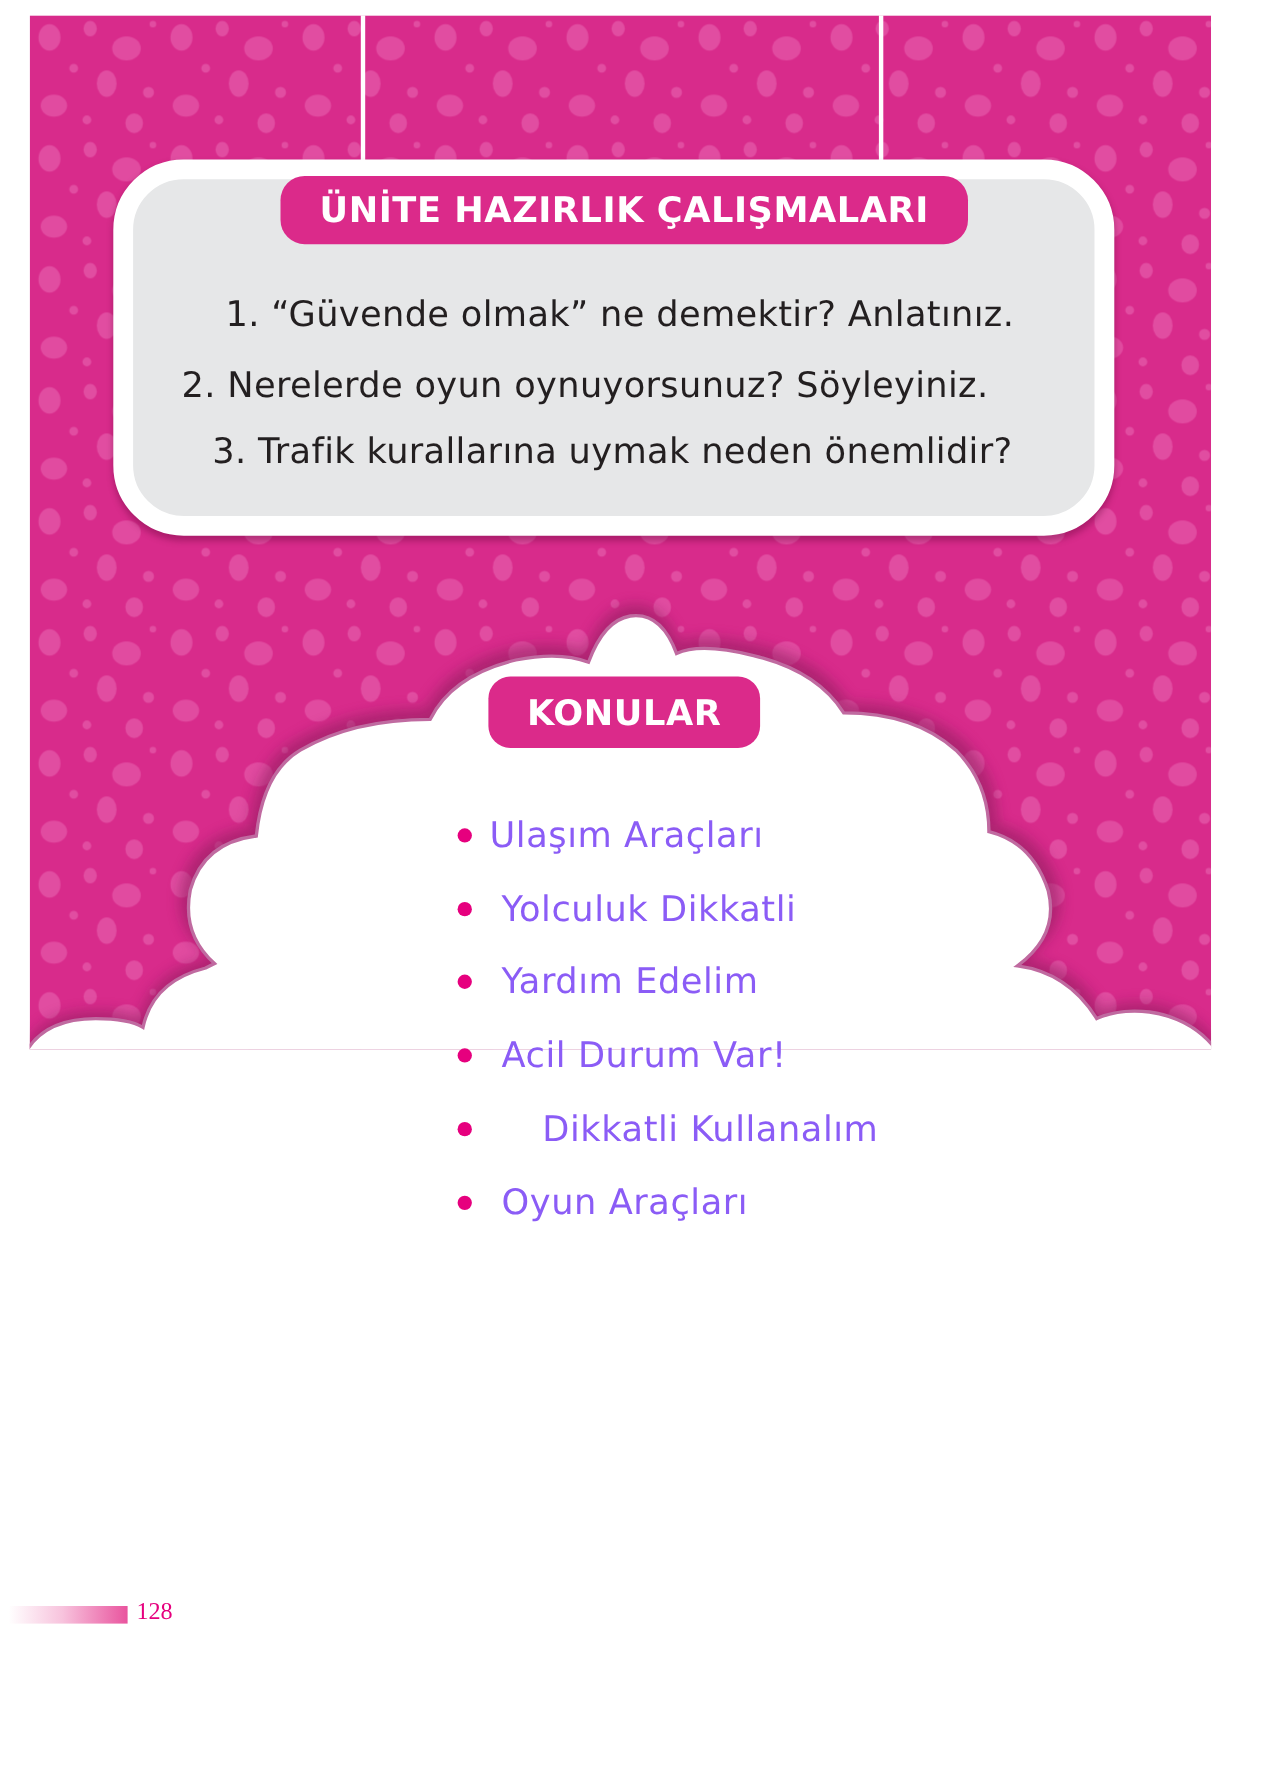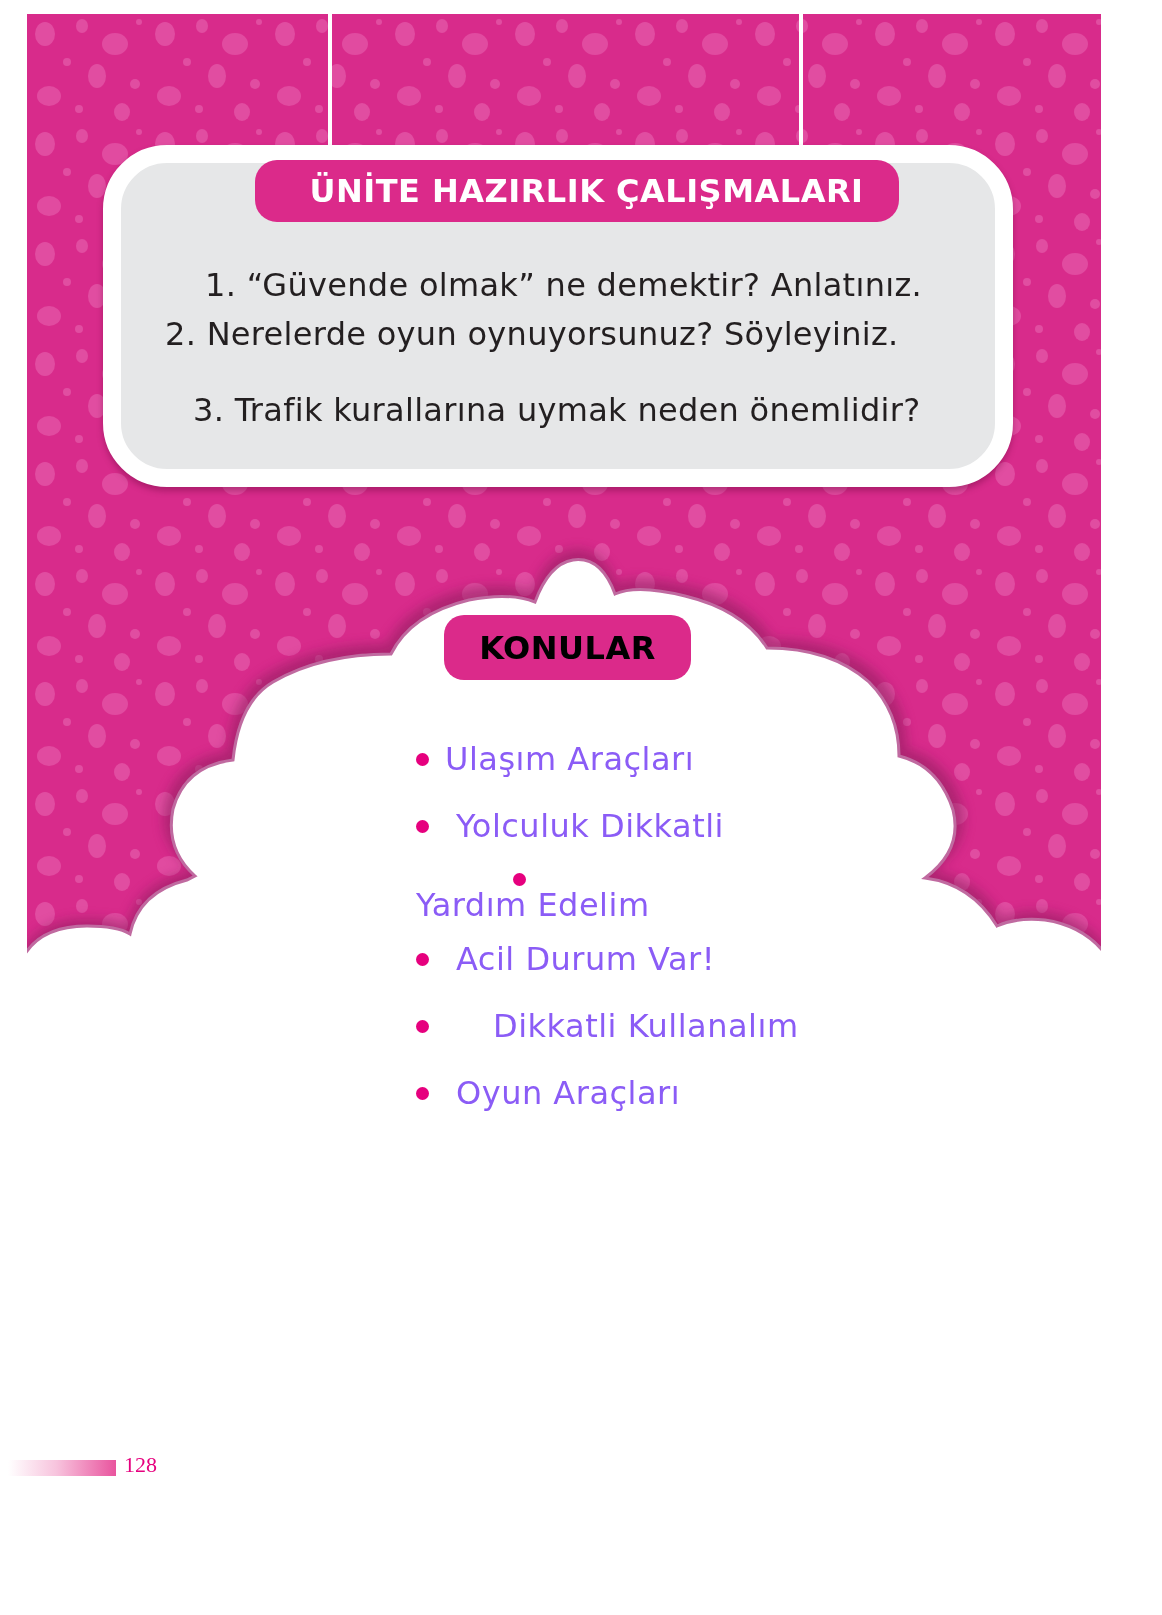--- a/index.html
+++ b/index.html
@@ -7,27 +7,27 @@
          font-family:"DejaVu Sans", sans-serif; }
   .pink-panel { position:absolute; left:27px; top:14px; width:1074px; height:940px; }
   .pink-panel svg { position:absolute; left:0; top:0; }
   .vline { position:absolute; top:14px; width:4px; height:134px; background:#ffffff; }
   .card { position:absolute; left:103px; top:145px; width:910px; height:342px; box-sizing:border-box;
           background:#e6e7e8; border:18px solid #ffffff; border-radius:64px;
           box-shadow: 0 4px 6px rgba(90,0,50,0.35); }
   .title-pill { position:absolute; left:255px; top:160px; width:625px; height:62px; background:#db2a8a;
                 border-radius:22px; display:flex; align-items:center; justify-content:center;
                 color:#ffffff; font-family:"DejaVu Sans", sans-serif; font-weight:bold; font-size:32px;
-                letter-spacing:0.5px;padding-left:19px; }
+                letter-spacing:0.5px; }
   .question { position:absolute; left:165px; color:#231f20; font-family:"DejaVu Sans", sans-serif;
               font-size:32px; font-weight:normal; white-space:nowrap; letter-spacing:0.3px; }
   .question .num { font-weight:normal; }
   .konular-pill { position:absolute; left:444px; top:615px; width:247px; height:65px; background:#db2a8a;
                   border-radius:20px; display:flex; align-items:center; justify-content:center;
-                  color:#000000; font-weight:bold; font-size:32px; letter-spacing:0.5px; }
+                  color:#ffffff; font-weight:bold; font-size:32px; letter-spacing:0.5px; }
   .topic { position:absolute; left:416px; display:flex; align-items:center; color:#8b5cf6;
            font-size:32px; white-space:nowrap; letter-spacing:0.5px; }
   .bullet { width:13px; height:13px; border-radius:50%; background:#e6007e; display:inline-block;
             margin-right:16px; }
   .topic.indent .bullet { margin-right:27px; }
   .page-bar { position:absolute; left:8px; top:1460px; width:108px; height:16px;
               background:linear-gradient(to right, rgba(233,84,158,0) 0%, rgba(233,84,158,0.35) 45%, #e9549e 100%); }
   .page-num { position:absolute; left:124px; top:1452px; color:#e6007e; font-family:"Liberation Serif", serif;
               font-size:22px; }
 </style>
@@ -90,42 +90,42 @@
 
 <div class="card"></div>
 <div class="title-pill">
   <span>ÜNİTE HAZIRLIK ÇALIŞMALARI</span>
 </div>
 
 <div class="question" style="top:266px;margin-left:40px;">
   <span class="num">1.</span>
   <span>“Güvende olmak” ne demektir? Anlatınız.</span>
 </div>
-<div class="question" style="top:315px;">
+<div class="question" style="top:331px;">
   <span class="num">2.</span>
   <span>Nerelerde oyun oynuyorsunuz? Söyleyiniz.</span>
 </div>
 <div class="question" style="top:391px;margin-left:28px;">
   <span class="num">3.</span>
   <span>Trafik kurallarına uymak neden önemlidir?</span>
 </div>
 
 <div class="konular-pill">
   <span>KONULAR</span>
 </div>
 
 <div class="topic" style="top:740px;">
   <span class="bullet"></span>
   <span>Ulaşım Araçları</span>
 </div>
 <div class="topic indent" style="top:807px;">
   <span class="bullet"></span>
   <span>Yolculuk Dikkatli</span>
 </div>
-<div class="topic indent" style="top:873px;flex-direction:column;">
+<div class="topic indent" style="top:873px;">
   <span class="bullet"></span>
   <span>Yardım Edelim</span>
 </div>
 <div class="topic indent" style="top:940px;">
   <span class="bullet"></span>
   <span>Acil Durum Var!</span>
 </div>
 <div class="topic indent" style="top:1007px;gap:37px;">
   <span class="bullet"></span>
   <span>Dikkatli Kullanalım</span>

